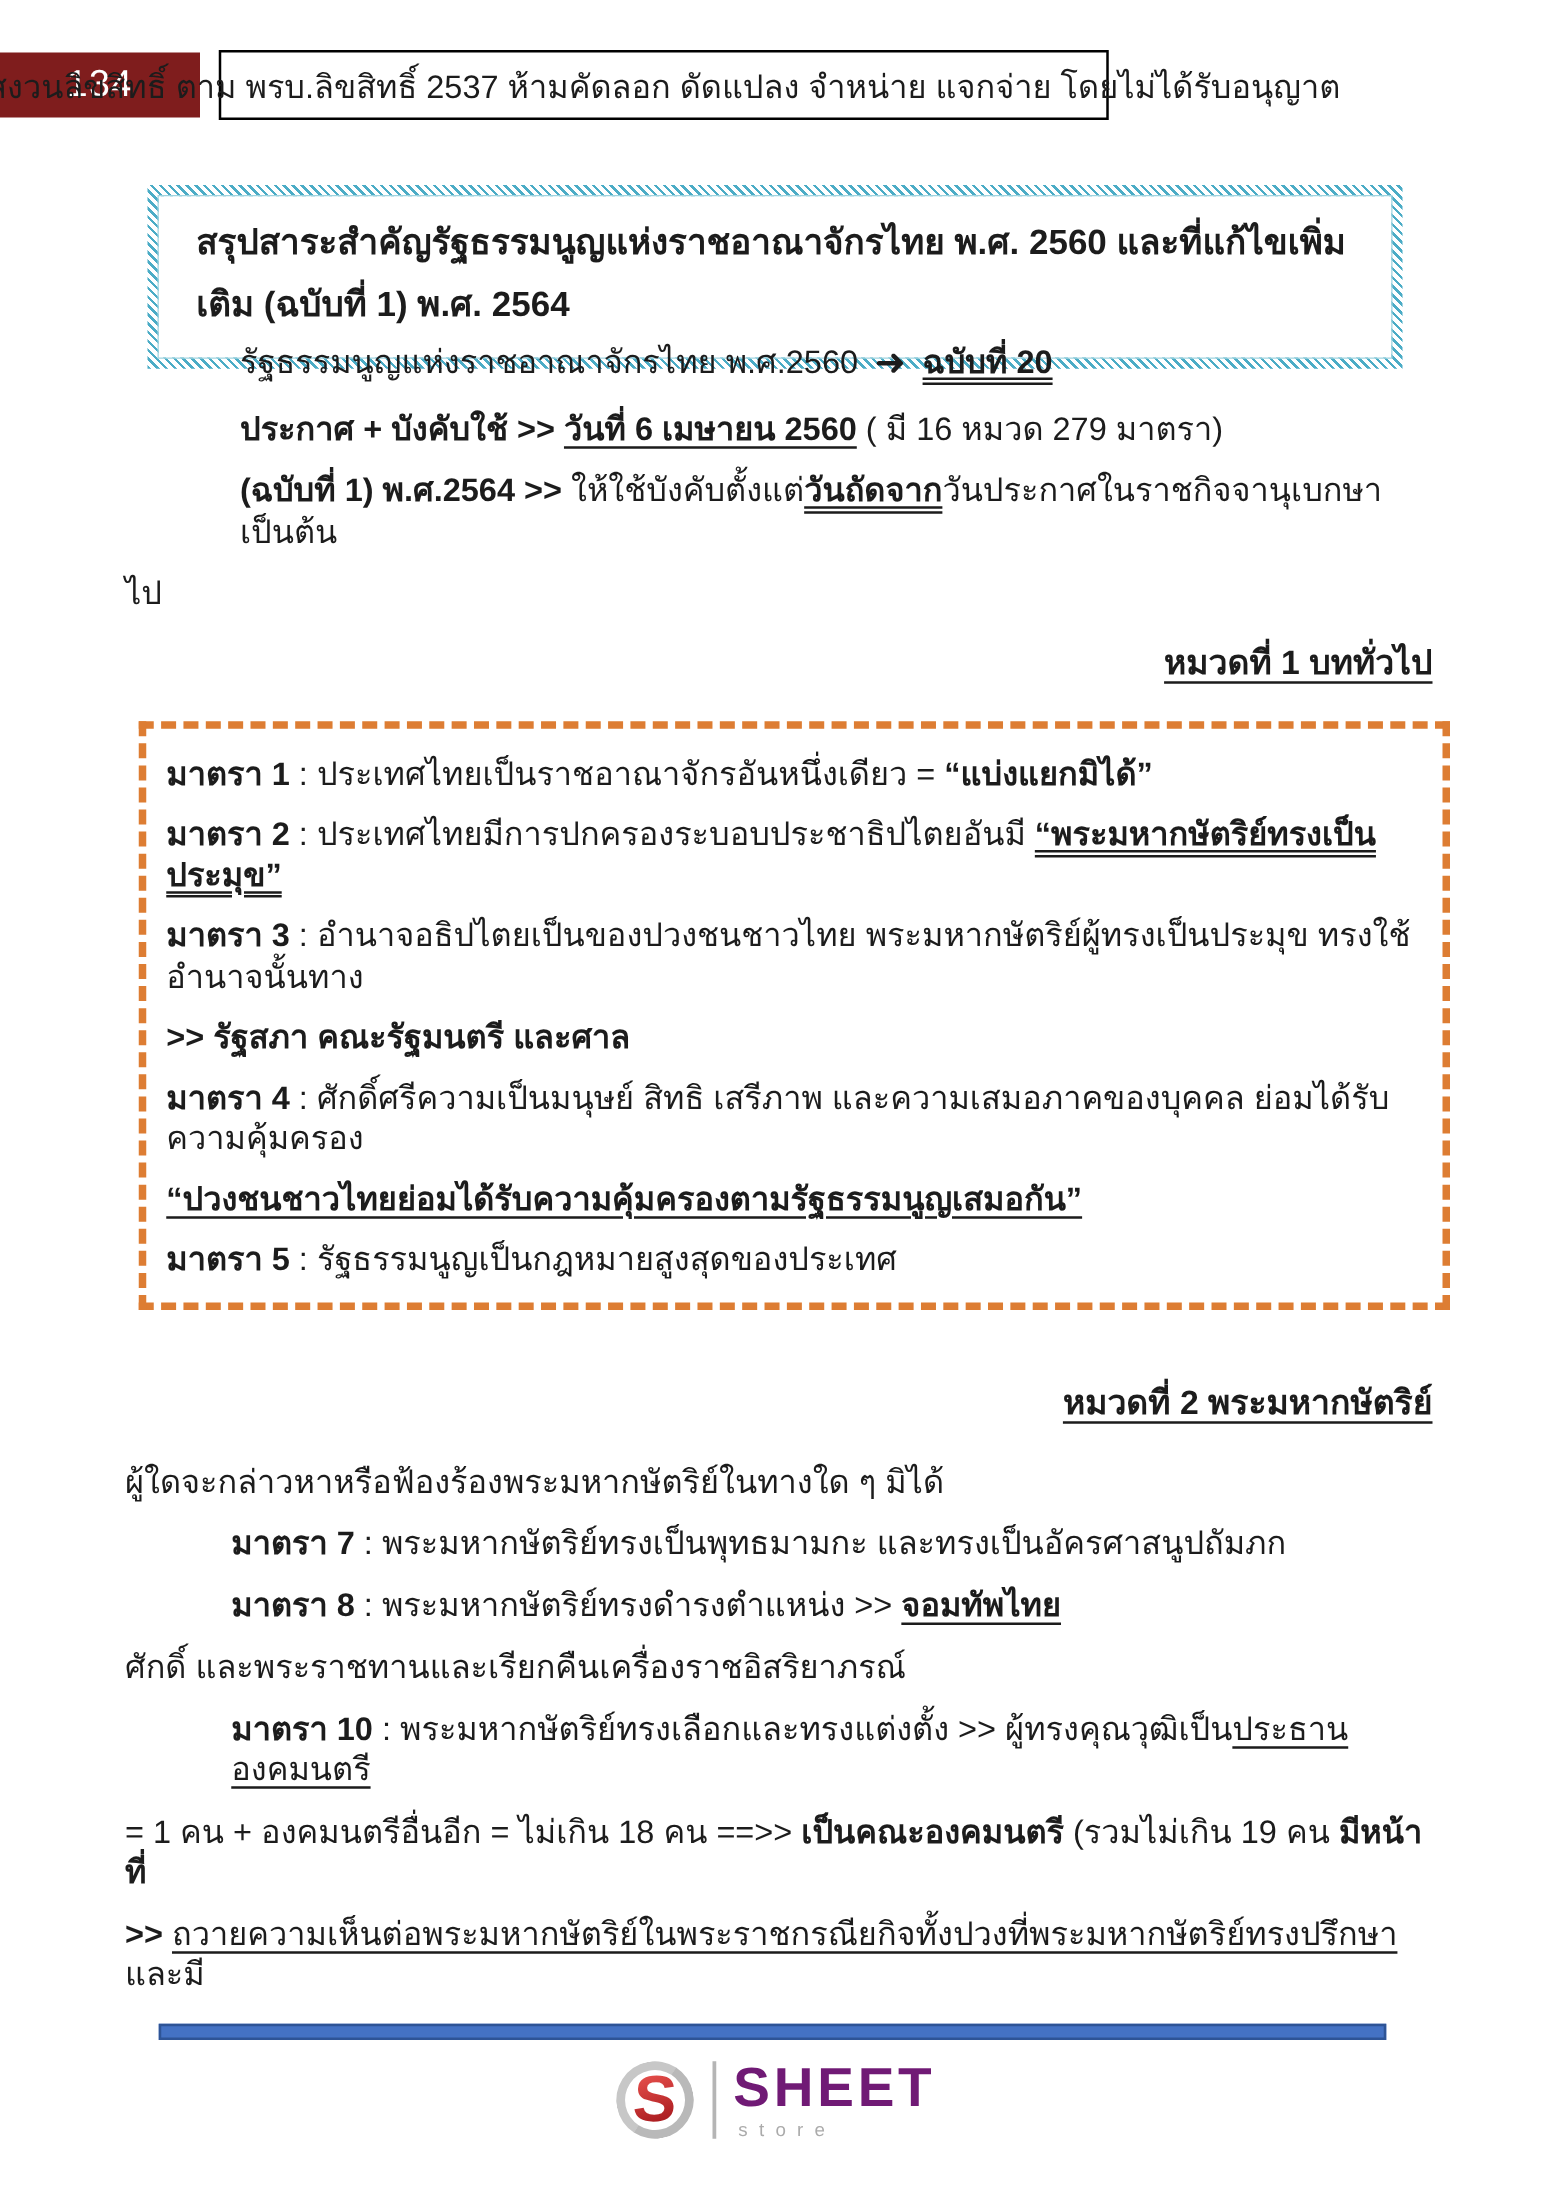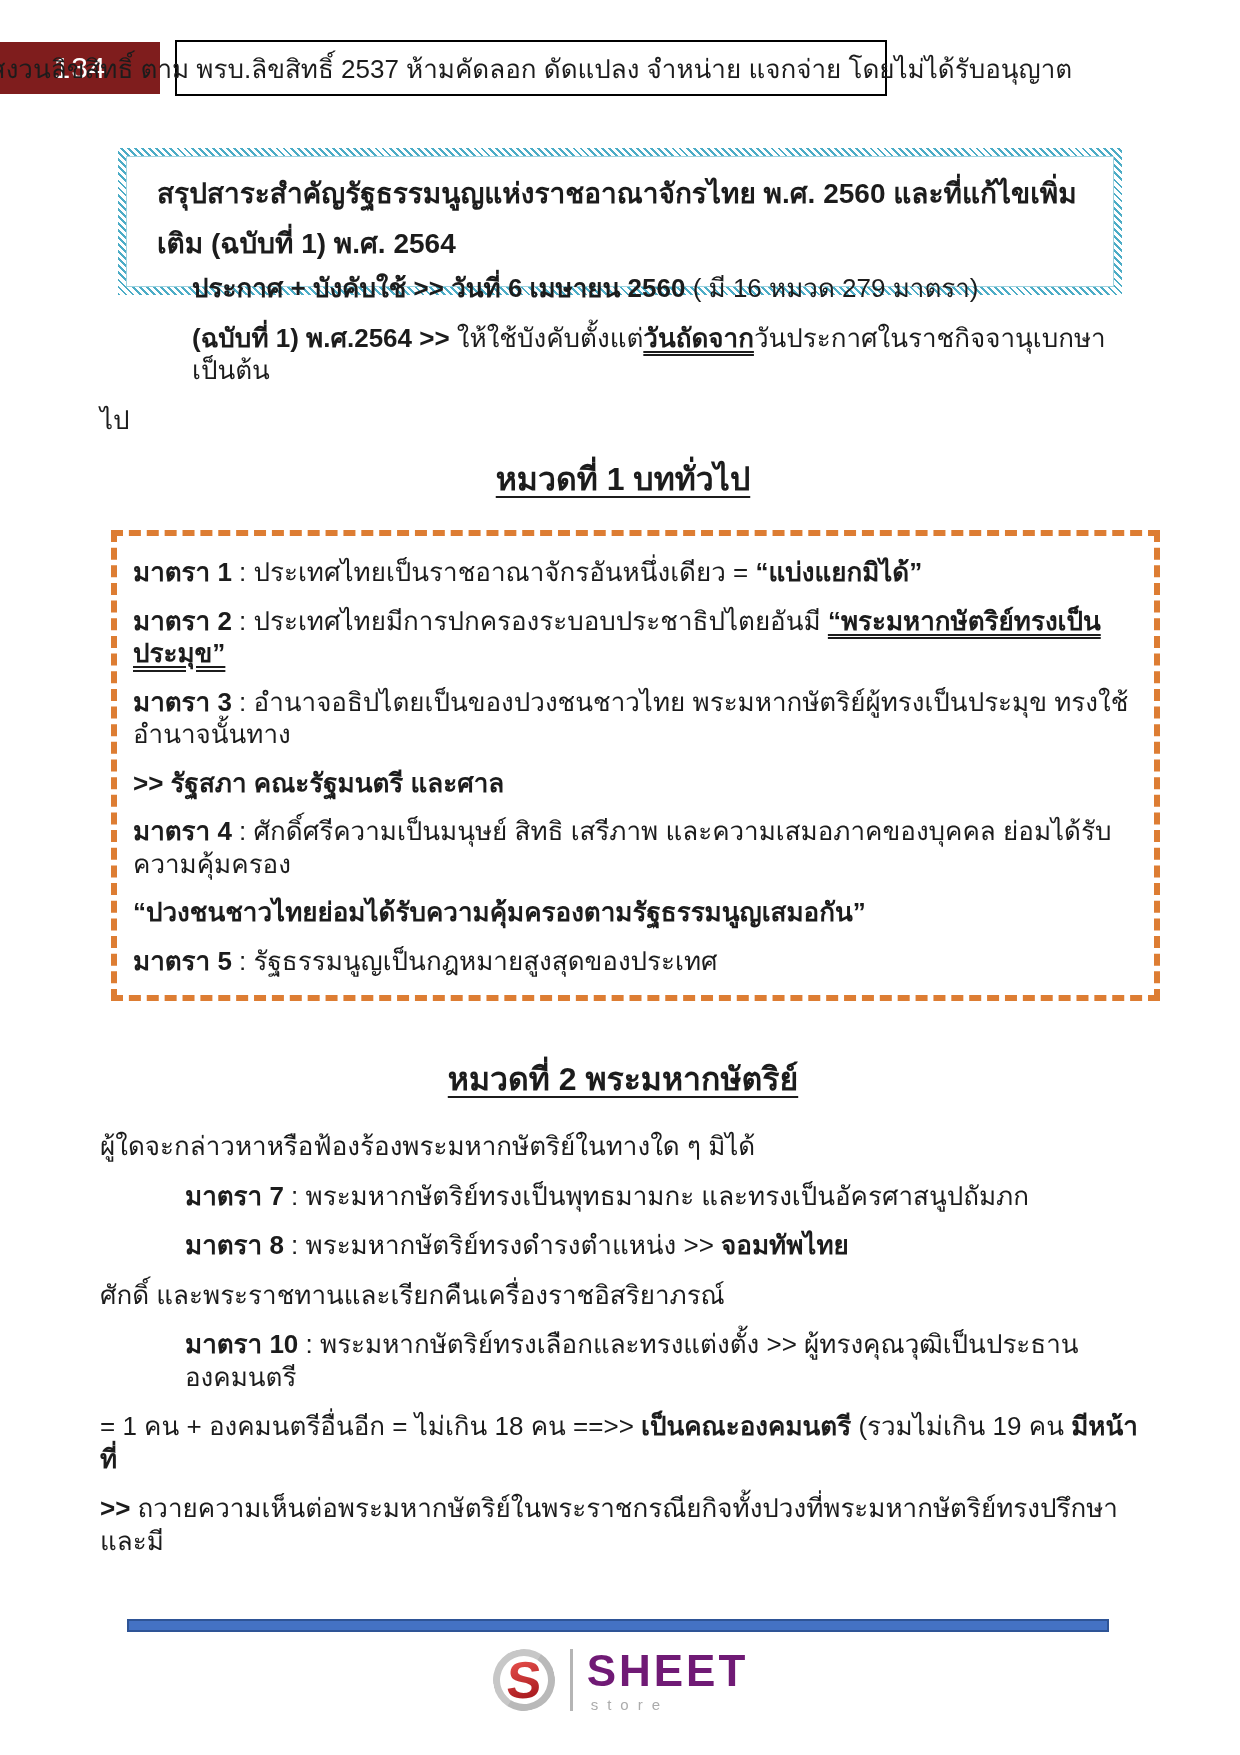--- a/index.html
+++ b/index.html
@@ -41,25 +41,25 @@
   }
   
   .body-text{
     position:absolute;left:100px;top:272px;width:1046px;
     font-size:26px;
   }
   .line{margin:0 0 17px;line-height:1.25;}
   .line.indent{padding-left:92px;}
   .line.indent2{padding-left:85px;}
   .b{font-weight:bold;}
-  .u{text-decoration-thickness:2px;text-underline-offset:5px;}
+  .u{text-decoration:underline;text-decoration-thickness:2px;text-underline-offset:5px;}
   .uu{text-decoration:underline double;text-underline-offset:4px;}
   .arrow{font-weight:bold;font-size:30px;vertical-align:-2px;padding:0 6px;}
   .section-heading{
-    text-align:center;font-size:32px;font-weight:bold;margin:16px 0 26px;
+    text-align:right;font-size:27px;font-weight:bold;margin:16px 0 26px;
   }
   .section-heading .hd{
     text-decoration:underline;text-decoration-thickness:2px;text-underline-offset:6px;
   }
   
   .dashed-box{
     border:6px dashed #dd7d33;
     margin:0 -14px 0 11px;
     padding:20px 18px 14px 16px;
   }
@@ -112,20 +112,21 @@
   <div class="copyright-box">
     <span>สงวนลิขสิทธิ์ ตาม พรบ.ลิขสิทธิ์ 2537 ห้ามคัดลอก ดัดแปลง จำหน่าย แจกจ่าย โดยไม่ได้รับอนุญาต</span>
   </div>
 
   <div class="title-hatch">
     <div class="title-inner">สรุปสาระสำคัญรัฐธรรมนูญแห่งราชอาณาจักรไทย พ.ศ. 2560 และที่แก้ไขเพิ่มเติม (ฉบับที่ 1) พ.ศ. 2564</div>
   </div>
 
   <div class="body-text">
 
+    <div class="line indent"><span>รัฐธรรมนูญแห่งราชอาณาจักรไทย  พ.ศ.2560 </span><span class="arrow">➜</span><span>  </span><span class="b uu">ฉบับที่ 20</span></div>
     <div class="line indent"><span class="b">ประกาศ + บังคับใช้  &gt;&gt;   </span><span class="b u">วันที่ 6 เมษายน 2560</span><span> ( มี 16 หมวด 279 มาตรา)</span></div>
     <div class="line indent"><span class="b">(ฉบับที่ 1) พ.ศ.2564 &gt;&gt; </span><span>ให้ใช้บังคับตั้งแต่</span><span class="b uu">วันถัดจาก</span><span>วันประกาศในราชกิจจานุเบกษา  เป็นต้น</span></div>
     <div class="line"><span>ไป</span></div>
 
     <div class="section-heading">
       <span class="hd">หมวดที่ 1 บททั่วไป</span>
     </div>
 
     <div class="dashed-box">
       <div class="line"><span class="b">มาตรา 1</span><span> :  ประเทศไทยเป็นราชอาณาจักรอันหนึ่งเดียว  = </span><span class="b">“แบ่งแยกมิได้”</span></div>

